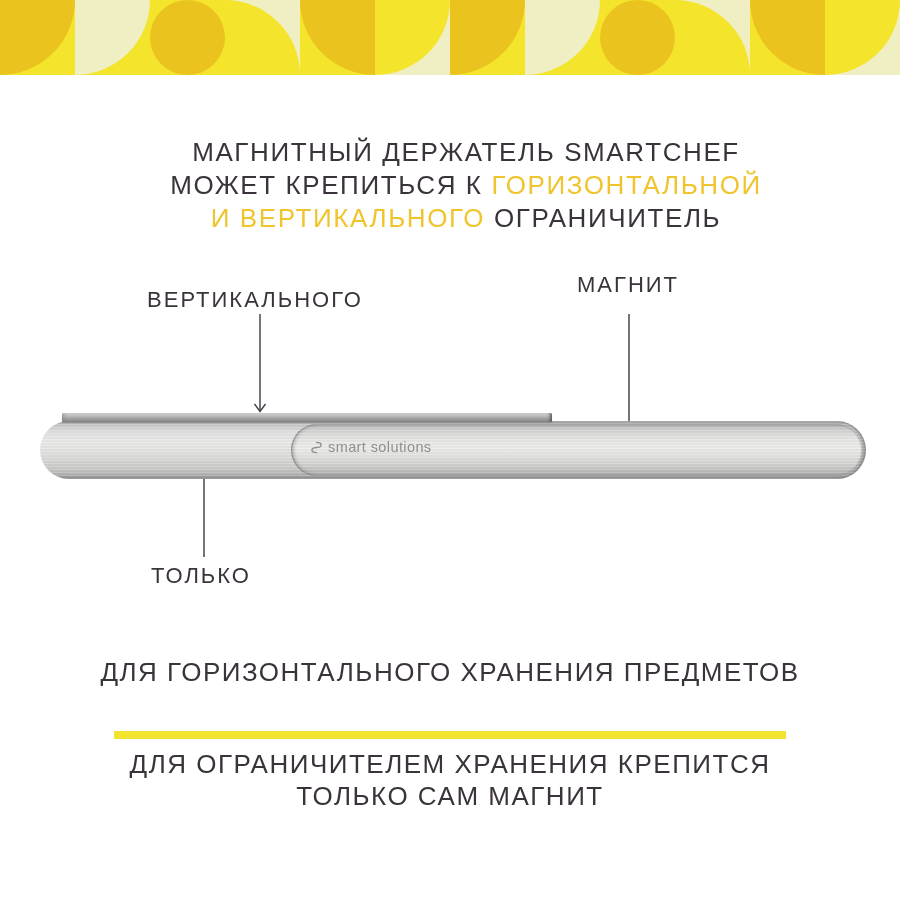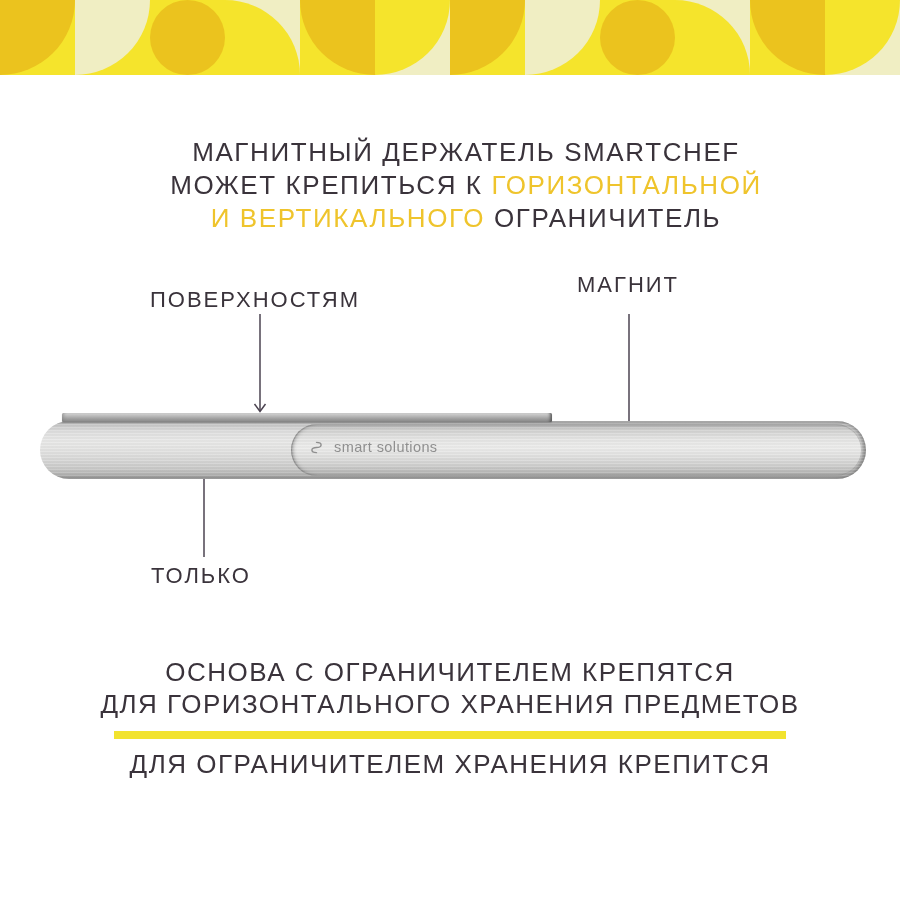--- a/index.html
+++ b/index.html
@@ -69,21 +69,21 @@
                0 1px 1px rgba(110,110,110,.45);
   }
   .product-magnet{
     position:absolute;left:291px;top:424px;width:571px;height:52px;border-radius:26px;
     background:linear-gradient(180deg,#a8a8a8 0,#cfcfce 10%,#e4e4e3 28%,#ececeb 45%,
                #e0e0df 62%,#cfcfce 80%,#b3b3b2 95%,#9c9c9b 100%);
     box-shadow:inset 3px 0 4px -2px rgba(100,100,100,.85),
                inset 0 0 0 1px rgba(145,145,145,.45);
   }
   .brand-logo{
-    position:absolute;left:310px;top:438px;height:18px;display:flex;align-items:center;gap:11px;
+    position:absolute;left:310px;top:438px;height:18px;display:flex;align-items:center;gap:5px;
     color:#8f8f8f;font-size:14.5px;letter-spacing:.4px;z-index:3;
   }
 
   
   .caption{
     position:absolute;left:0;width:900px;text-align:center;font-weight:300;
     font-size:26px;line-height:32px;letter-spacing:1.5px;color:var(--text-dark);
   }
   .caption-horizontal{top:656px}
   .caption-vertical{top:748px}
@@ -139,21 +139,21 @@
   <div>
     <span>МОЖЕТ КРЕПИТЬСЯ К</span>
     <span class="accent">ГОРИЗОНТАЛЬНОЙ</span>
   </div>
   <div>
     <span class="accent">И ВЕРТИКАЛЬНОГО</span>
     <span>ОГРАНИЧИТЕЛЬ</span>
   </div>
 </div>
 
-<div class="part-label lbl-limiter">ПОВЕРХНОСТЯМ</div>
+<div class="part-label lbl-limiter">ВЕРТИКАЛЬНОГО</div>
 <div class="part-label lbl-magnet">МАГНИТ</div>
 <div class="part-label lbl-base">ТОЛЬКО</div>
 
 <svg class="arrow" style="left:252px;top:314px" width="16" height="100">
   <line x1="8" y1="0" x2="8" y2="97" stroke="#4B4350" stroke-width="1.5"></line>
   <polyline points="2.5,90 8,97.5 13.5,90" fill="none" stroke="#4B4350" stroke-width="1.5"></polyline>
 </svg>
 <svg class="arrow" style="left:621px;top:314px" width="16" height="136">
   <line x1="8" y1="0" x2="8" y2="133" stroke="#4B4350" stroke-width="1.5"></line>
   <polyline points="2.5,126 8,133.5 13.5,126" fill="none" stroke="#4B4350" stroke-width="1.5"></polyline>
@@ -169,21 +169,21 @@
   <div class="product-magnet"></div>
   <div class="brand-logo">
     <svg width="13" height="13" viewBox="0 0 24 24">
       <path d="M12 2.5c5 0 8.5 1.8 8.5 4.7S16.5 12 12 12 3.5 13.8 3.5 16.8 8 21.5 12 21.5" fill="none" stroke="#8f8f8f" stroke-width="2.6" stroke-linecap="round"></path>
     </svg>
     <span>smart solutions</span>
   </div>
 </div>
 
 <div class="caption caption-horizontal">
-  <div>ОСНОВА С ОГРАНИЧИТЕЛЕМ КРЕПЯТСЯ</div>
   <div>ДЛЯ ГОРИЗОНТАЛЬНОГО ХРАНЕНИЯ ПРЕДМЕТОВ</div>
 </div>
 
 <div class="yellow-divider"></div>
 
 <div class="caption caption-vertical">
   <div>ДЛЯ ОГРАНИЧИТЕЛЕМ ХРАНЕНИЯ КРЕПИТСЯ</div>
+  <div>ТОЛЬКО САМ МАГНИТ</div>
 </div>
 
 </body></html>

